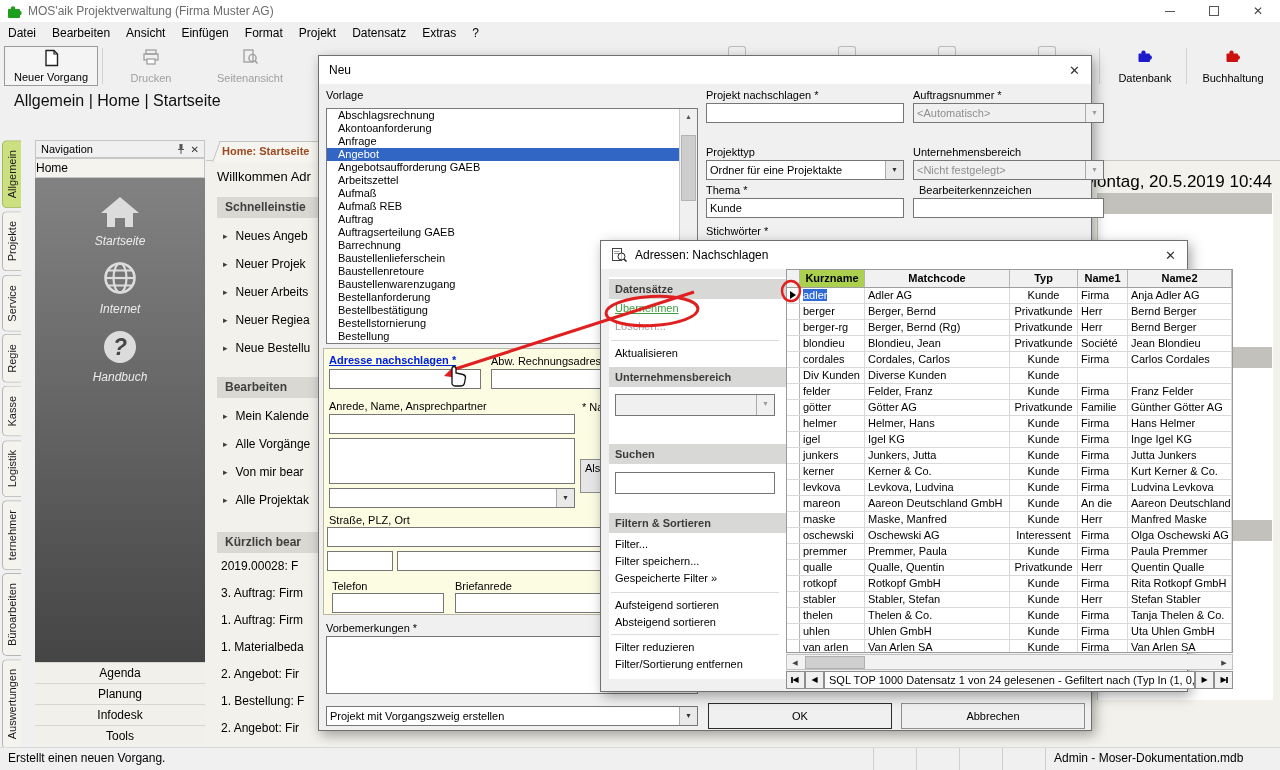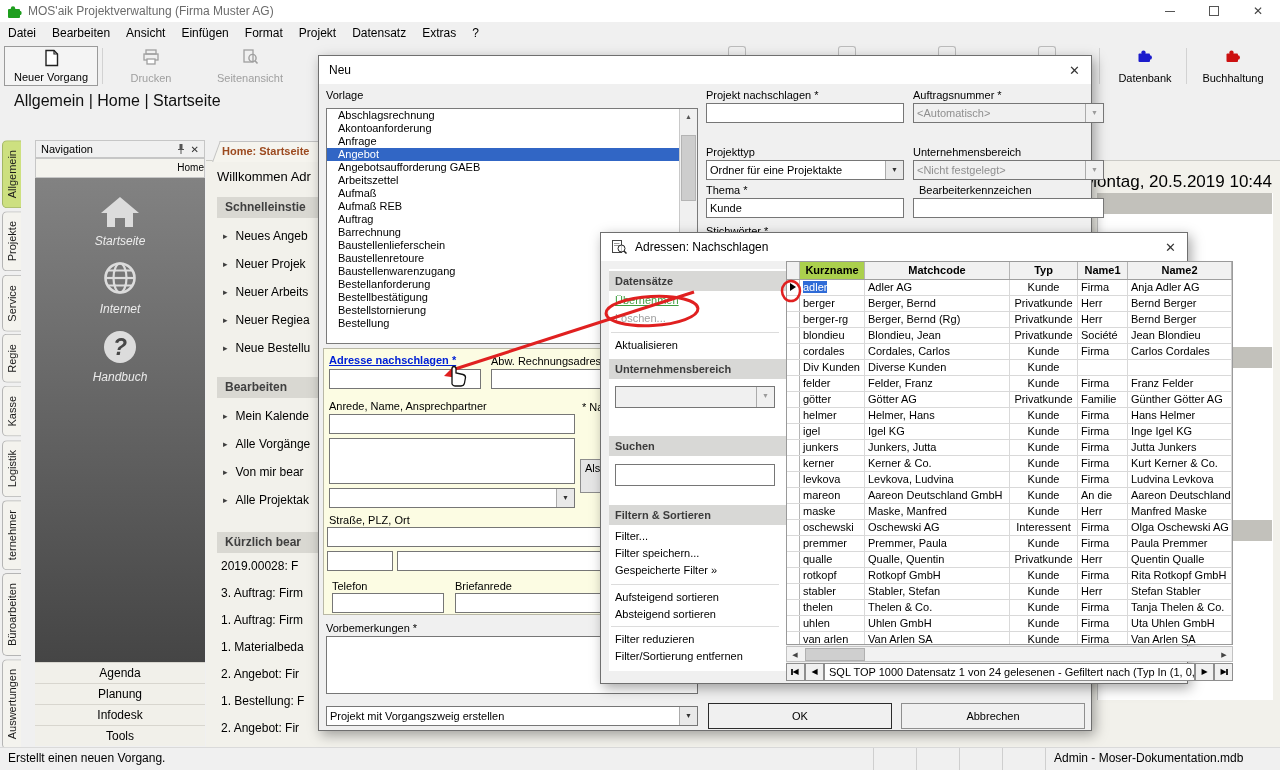--- a/index.html
+++ b/index.html
@@ -43,21 +43,21 @@
   .side-tab{writing-mode:vertical-rl;transform:rotate(180deg);background:#f4f3ee;border:1px solid #b5b5b5;border-left:none;
     border-radius:0 5px 5px 0;padding:9px 3px;margin-bottom:3px;font-size:11px;color:#1a1a1a;text-align:center;}
   .side-tab.active{background:#cde080;border-color:#a3b765;}
 
   
   .nav-header{position:absolute;left:35px;top:140px;width:170px;height:18px;background:#f0f0f0;border:1px solid #c6c6c6;
     box-sizing:border-box;display:flex;align-items:center;font-size:11px;padding:0 5px;}
   .nav-header .sp{flex:1;}
   .nav-header .hx{font-size:10px;color:#333;margin-left:6px;}
   .home-bar{position:absolute;left:35px;top:158px;width:170px;height:20px;background:#f4f3ee;border:1px solid #c6c6c6;
-    box-sizing:border-box;text-align:right;line-height:18px;font-size:10px;}
+    box-sizing:border-box;text-align:left;line-height:18px;font-size:12px;}
   .nav-dark{position:absolute;left:35px;top:178px;width:170px;height:484px;background:linear-gradient(180deg,#828282,#454545);}
   .ni{position:absolute;left:0;width:170px;text-align:center;color:#ececec;font-size:12px;font-style:italic;}
   .ni svg{display:block;margin:0 auto 4px auto;}
   #ni-start{top:16px;}#ni-inet{top:80px;}#ni-hand{top:150px;}
   .nav-bottom{position:absolute;left:35px;top:662px;width:170px;}
   .nb-item{height:20px;line-height:20px;background:#f1f0ea;border-top:1px solid #d8d6cf;text-align:center;font-size:12px;}
 
   
   .content-bg{position:absolute;left:206px;top:160px;width:1074px;height:587px;background:#f2f1eb;border-top:1px solid #c9c9c4;}
   .home-tab{position:absolute;left:216px;top:141px;width:116px;height:20px;background:#f5f4ee;border:1px solid #c2c2c2;border-bottom:none;transform:skewX(-20deg);}
@@ -79,21 +79,21 @@
   
   .statusbar{position:absolute;left:0;top:747px;width:1280px;height:23px;background:#f0f0f0;border-top:1px solid #dadada;
     display:flex;box-sizing:border-box;font-size:12px;}
   .sb-msg{flex:1;line-height:21px;padding-left:8px;}
   .sb-cell{width:42px;border-left:1px solid #cfcfcf;}
   .sb-db{width:226px;border-left:1px solid #cfcfcf;line-height:21px;padding-left:8px;white-space:nowrap;}
 
   
   .dialog{position:absolute;background:#f0f0f0;border:1px solid #6f6f6f;box-shadow:3px 4px 12px rgba(0,0,0,.35);box-sizing:border-box;}
   #dlg-neu{left:318px;top:55px;width:774px;height:676px;z-index:20;}
-  #dlg-adr{left:600px;top:232px;width:588px;height:452px;z-index:30;}
+  #dlg-adr{left:600px;top:240px;width:588px;height:452px;z-index:30;}
   .dlg-title{position:absolute;left:0;top:0;right:0;height:28px;background:#fff;display:flex;align-items:center;padding:0 10px;box-sizing:border-box;}
   .dlg-title .t{font-size:12px;}
   .dlg-title svg{margin-right:8px;}
   .dlg-close{position:absolute;right:11px;top:7px;font-size:13px;color:#333;}
 
   .fl{position:absolute;font-size:11px;white-space:nowrap;}
   .tb{position:absolute;height:20px;background:#fff;border:1px solid #767676;box-sizing:border-box;font-size:11px;line-height:18px;
     padding:0 3px;overflow:hidden;white-space:nowrap;}
   .combo{position:absolute;height:20px;background:#fff;border:1px solid #767676;box-sizing:border-box;font-size:11px;line-height:18px;
     padding:0 20px 0 3px;overflow:hidden;white-space:nowrap;}
@@ -433,20 +433,21 @@
 
       <div class="list-item">Abschlagsrechnung</div>
           <div class="list-item">Akontoanforderung</div>
           <div class="list-item">Anfrage</div>
           <div class="list-item selected">Angebot</div>
           <div class="list-item">Angebotsaufforderung GAEB</div>
           <div class="list-item">Arbeitszettel</div>
           <div class="list-item">Aufmaß</div>
           <div class="list-item">Aufmaß REB</div>
           <div class="list-item">Auftrag</div>
+          <div class="list-item">Auftragserteilung GAEB</div>
           <div class="list-item">Barrechnung</div>
           <div class="list-item">Baustellenlieferschein</div>
           <div class="list-item">Baustellenretoure</div>
           <div class="list-item">Baustellenwarenzugang</div>
           <div class="list-item">Bestellanforderung</div>
           <div class="list-item">Bestellbestätigung</div>
           <div class="list-item">Bestellstornierung</div>
           <div class="list-item">Bestellung</div>
         </div>
       <div class="vscroll">

